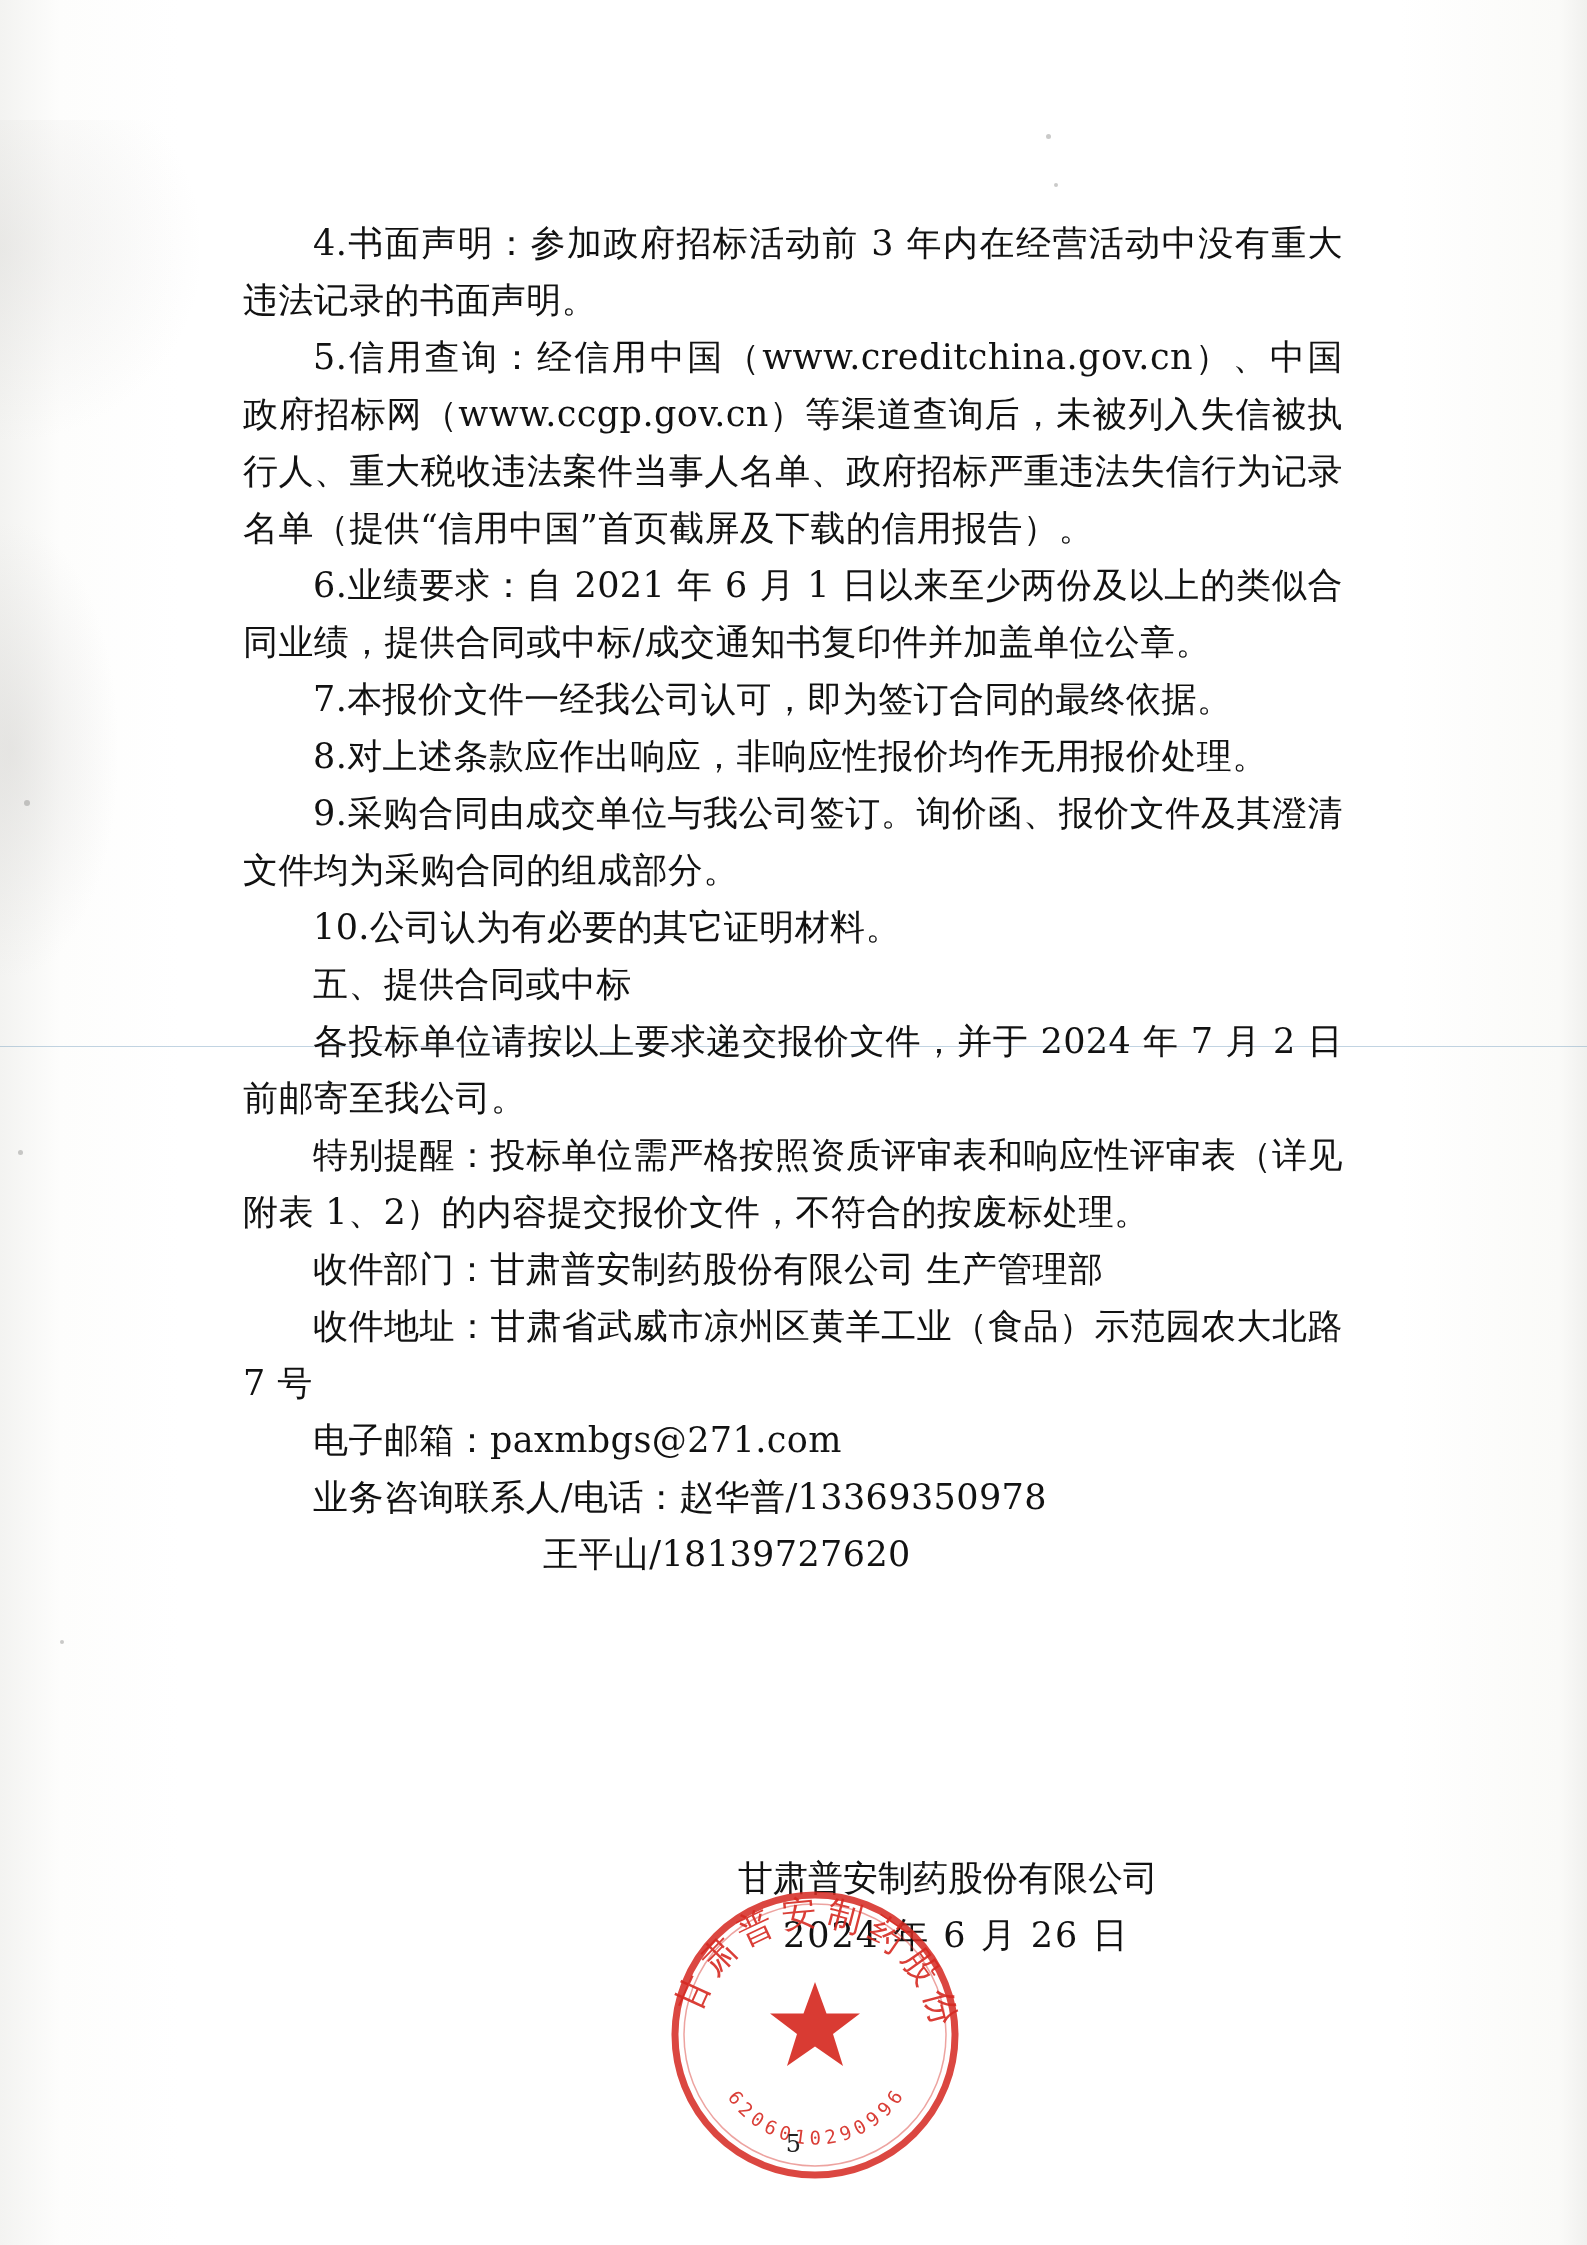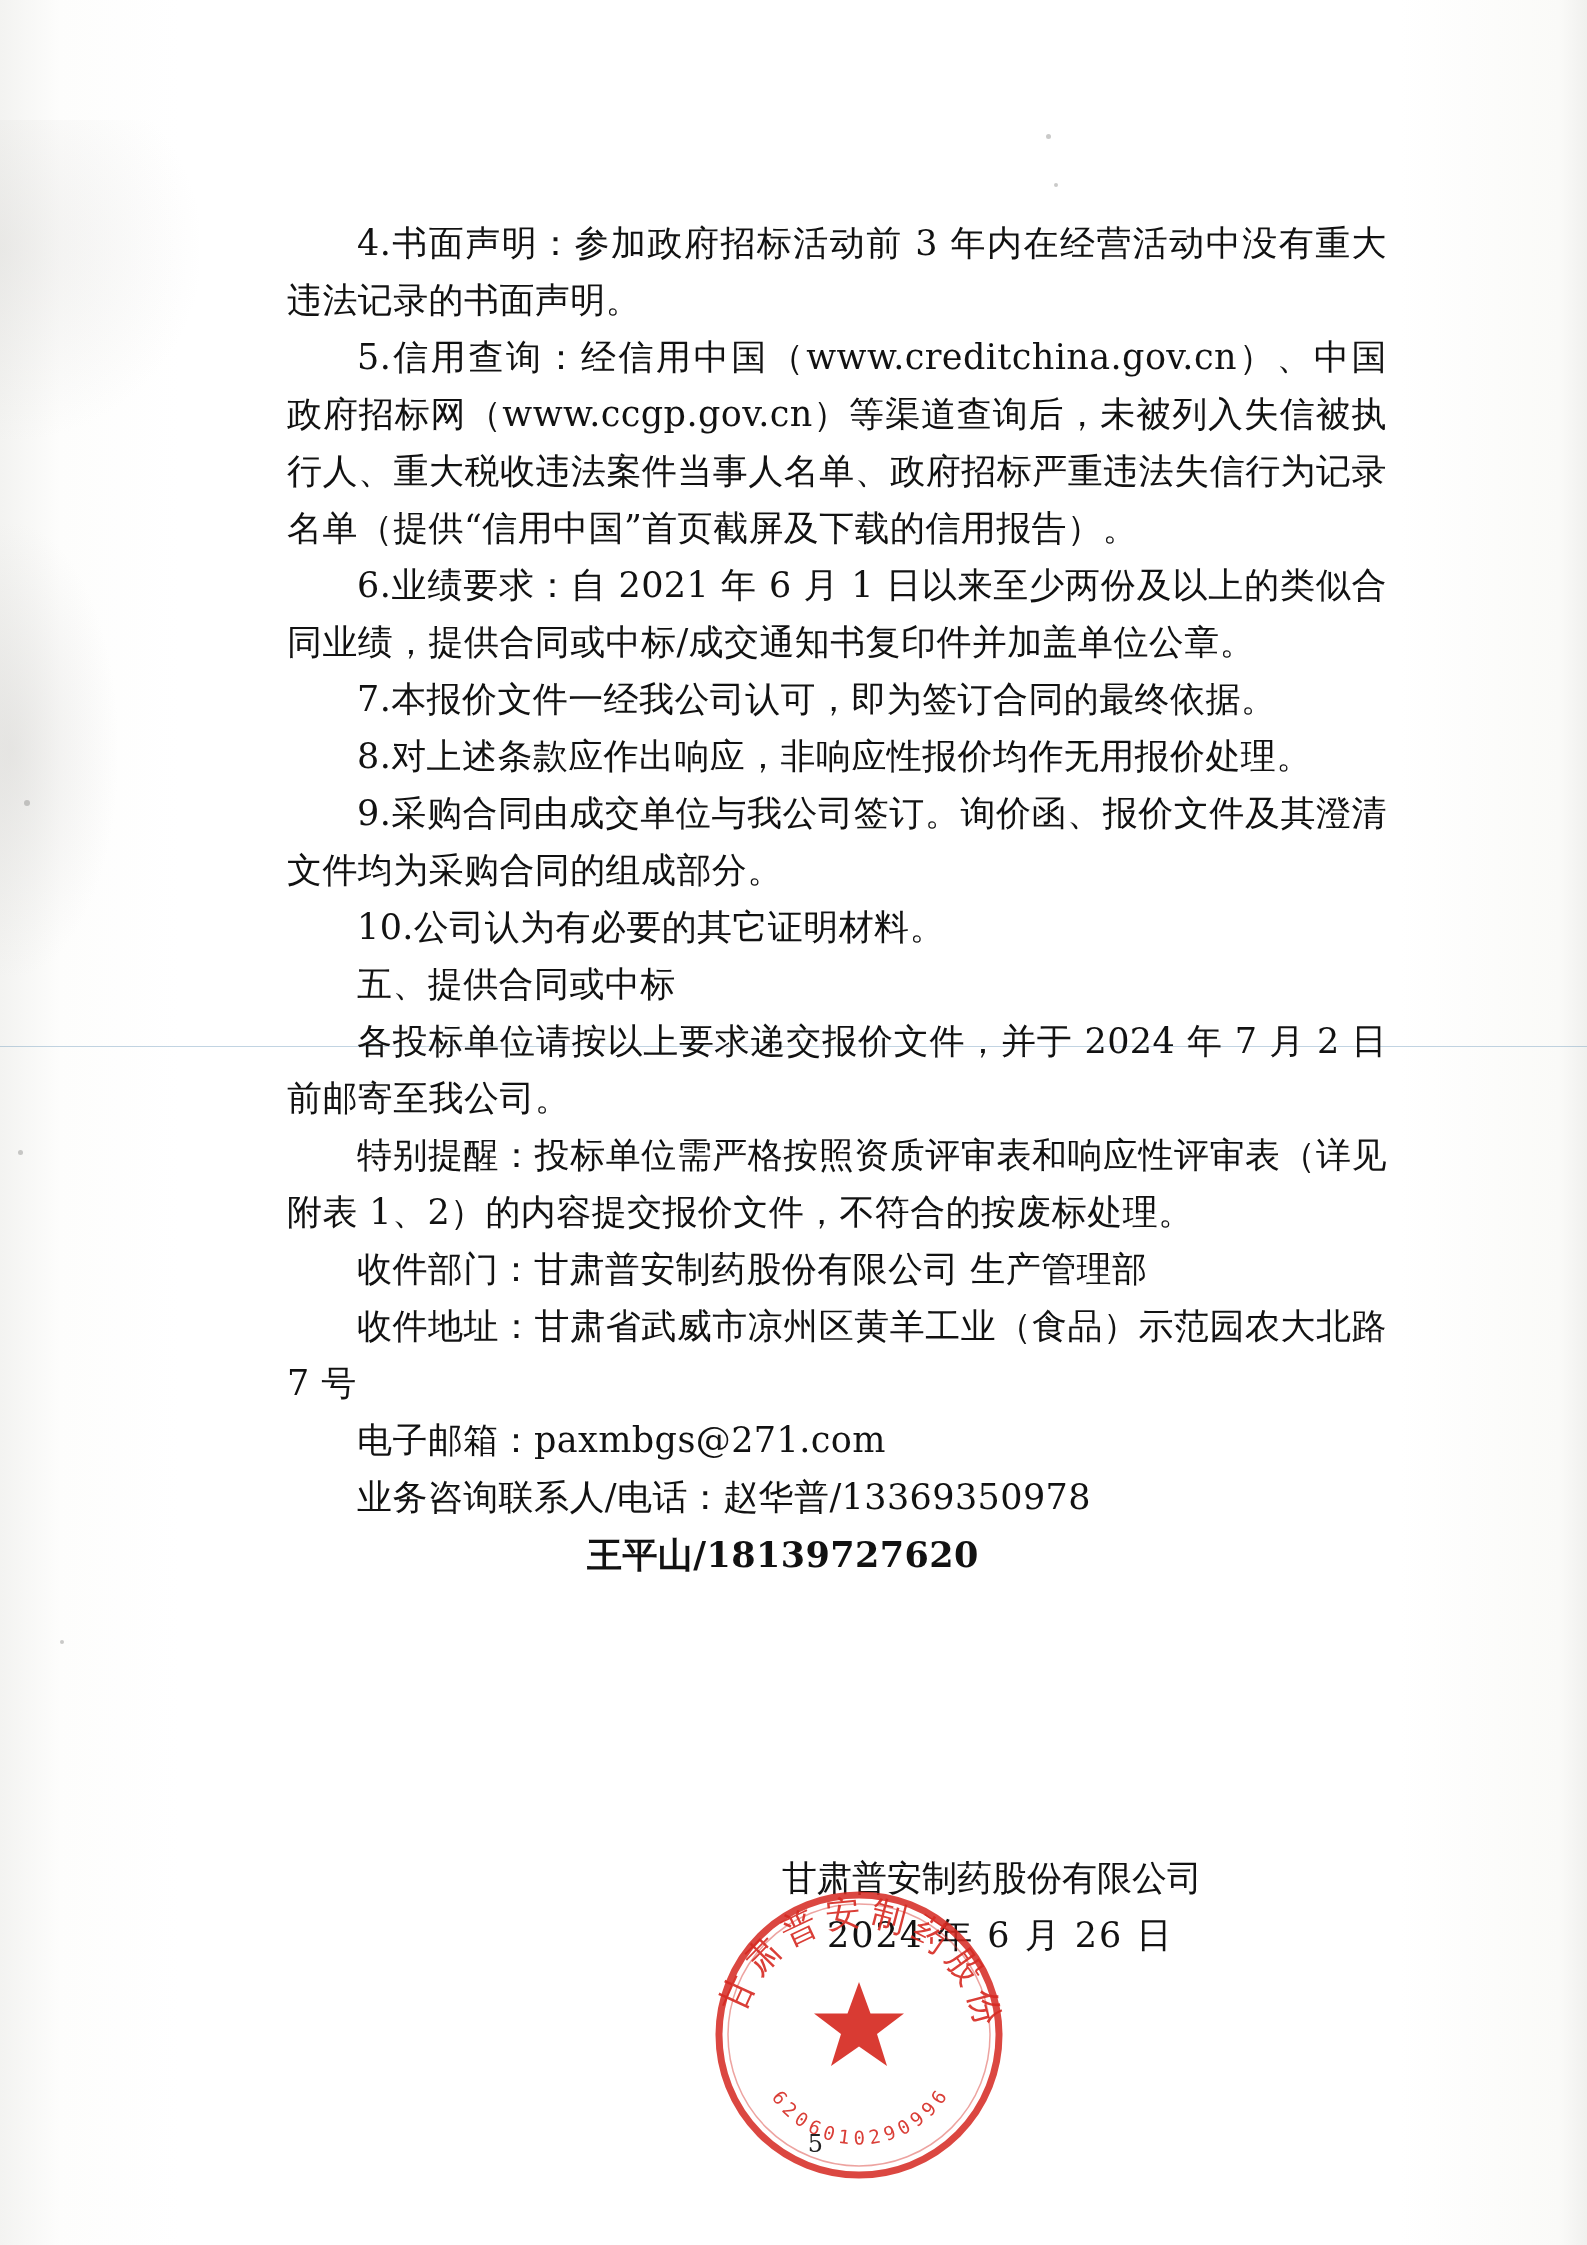--- a/index.html
+++ b/index.html
@@ -41,42 +41,40 @@
     left: 0; right: 0;
     height: 1px;
     background: rgba(120,160,190,0.45);
     pointer-events: none;
   }
   .scan-line.l1 { top: 1046px; }
 
   .page {
     position: absolute;
     inset: 0;
-    margin-left: 44px;
   }
   .content {
     position: absolute;
     left: 243px;
     top: 215px;
     width: 1100px;
     color: #121212;
     font-size: 35px;
     line-height: 57px;
     letter-spacing: 0.4px;
     text-align: justify;
     text-justify: inter-ideograph;
   }
   .para {
     margin: 0 0 0 0;
     text-indent: 2em;
     white-space: normal;
   }
   .para.no-indent {
     text-indent: 0;
-    font-weight: bold;
   }
   .sig-block {
     position: absolute;
     left: 243px;
     top: 1850px;
     width: 1100px;
     font-size: 35px;
     line-height: 57px;
     color: #121212;
   }

